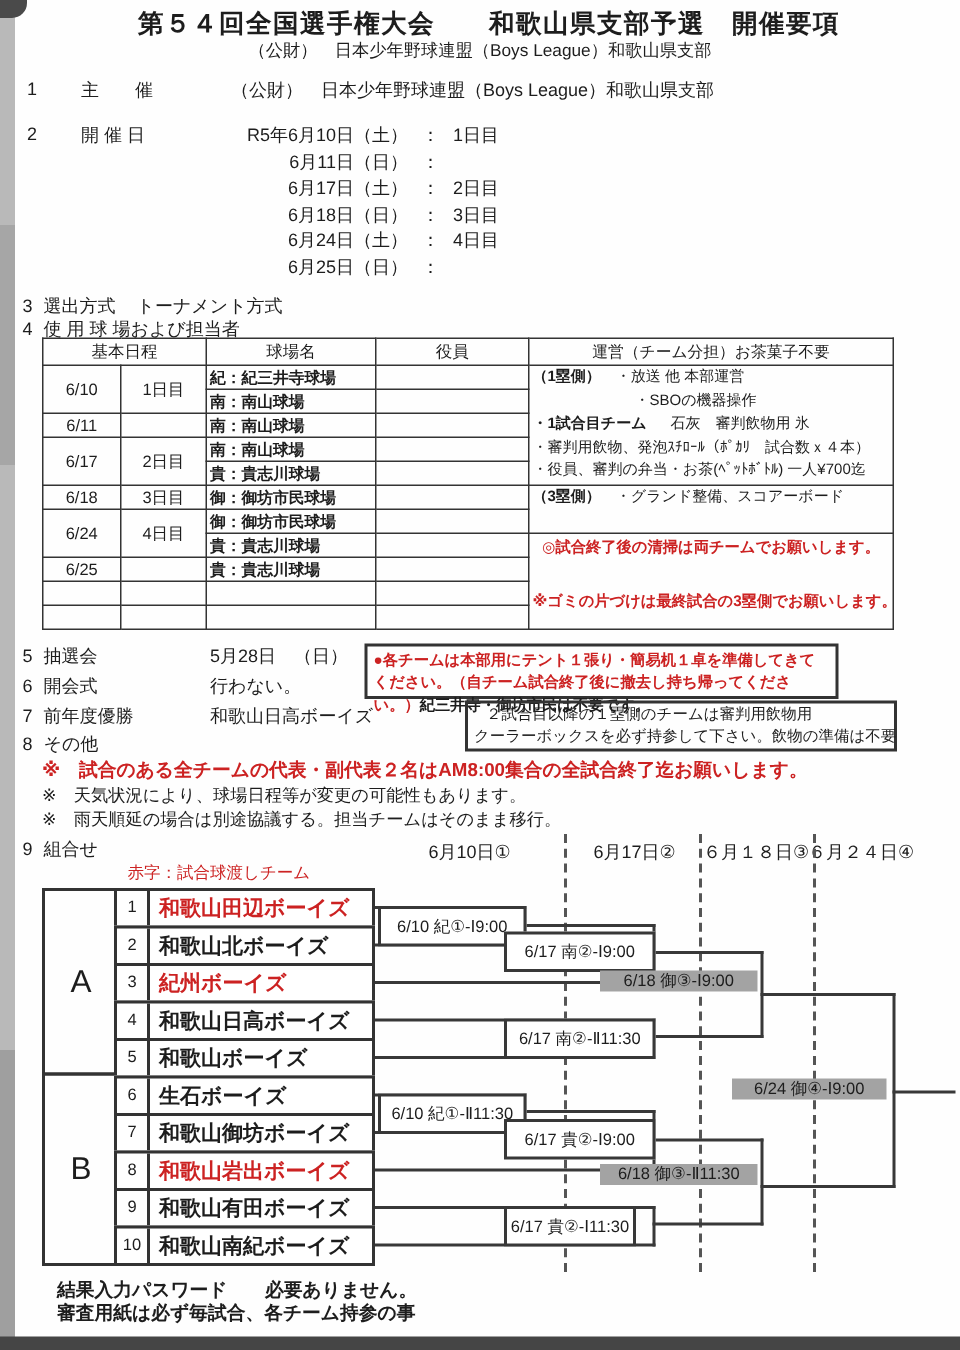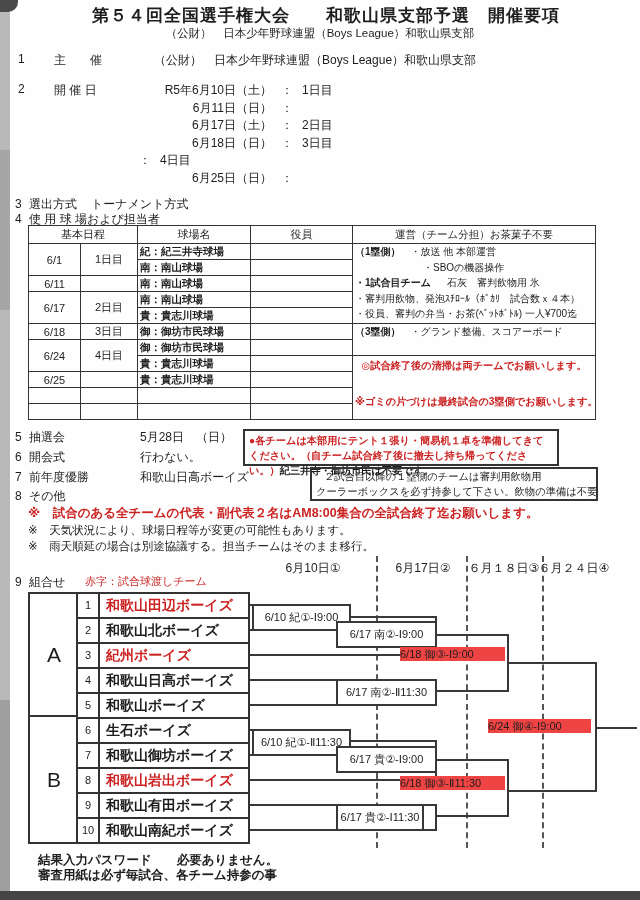--- a/index.html
+++ b/index.html
@@ -51,21 +51,21 @@
         display:flex;align-items:center;justify-content:center;font-size:21px;}
   .trow{position:absolute;left:76px;width:174px;height:27px;border:2px solid #333;box-sizing:border-box;
         display:flex;background:#fff;}
   .tnum{width:22px;border-right:2px solid #333;box-sizing:border-box;text-align:center;font-size:11px;line-height:23px;}
   .tname{flex:1;font-size:14px;font-weight:bold;line-height:23px;padding-left:6px;white-space:nowrap;overflow:hidden;}
   .hl{position:absolute;height:2px;background:#383838;}
   .vl{position:absolute;width:2px;background:#383838;}
   .dashv{position:absolute;top:556px;height:292px;width:0;border-left:2px dashed #555;}
   .mbox{position:absolute;background:#fff;border:2px solid #383838;box-sizing:border-box;
         font-size:11px;display:flex;align-items:center;justify-content:center;white-space:nowrap;}
-  .flab{position:absolute;background:#ef4444;font-size:11px;text-align:left;white-space:nowrap;height:14px;line-height:14px;}
+  .flab{position:absolute;background:#a3a3a3;font-size:11px;text-align:center;white-space:nowrap;height:14px;line-height:14px;}
   
   .foot{position:absolute;left:38px;font-size:12.5px;font-weight:bold;white-space:nowrap;}
 </style>
 </head>
 <body>
 
 <div class="page">
   <div class="edge-left"></div>
   <div class="edge-smudge1"></div>
   <div class="edge-smudge2"></div>
@@ -100,20 +100,21 @@
         <span class="dt">6月17日（土）</span>
         <span class="cl">：</span>
         <span>2日目</span>
       </div>
     <div class="dline">
         <span class="dt">6月18日（日）</span>
         <span class="cl">：</span>
         <span>3日目</span>
       </div>
     <div class="dline">
+        <span class="dt">6月24日（土）</span>
         <span class="cl">：</span>
         <span>4日目</span>
       </div>
     <div class="dline">
         <span class="dt">6月25日（日）</span>
         <span class="cl">：</span>
         <span></span>
       </div>
   </div>
 
@@ -134,21 +135,21 @@
         <col style="width:243px">
       </colgroup>
     <tbody>
         <tr class="hdr">
       <td colspan="2" class="c">基本日程</td>
       <td class="c">球場名</td>
       <td class="c">役員</td>
       <td class="c" style="font-size:10.5px;">運営（チーム分担）お茶菓子不要</td>
     </tr>
     <tr>
-      <td rowspan="2" class="c">6/1</td>
+      <td rowspan="2" class="c">6/10</td>
       <td rowspan="2" class="c">1日目</td>
       <td class="stad">紀：紀三井寺球場</td>
       <td></td>
       <td rowspan="5" class="opcell">
         <div><b>（1塁側）</b><span style="margin-left:10px;">・放送 他 本部運営</span></div>
         <div style="padding-left:68px;">・SBOの機器操作</div>
         <div><b>・1試合目チーム</b><span style="margin-left:16px;">石灰　審判飲物用 氷</span></div>
         <div>・審判用飲物、発泡ｽﾁﾛｰﾙ（ﾎﾟｶﾘ　試合数ｘ４本）</div>
         <div>・役員、審判の弁当・お茶(ﾍﾟｯﾄﾎﾞﾄﾙ) 一人¥700迄</div>
       </td>
@@ -238,21 +239,21 @@
   </div>
   <div class="coolerbox">
     <div style="padding-left:8px;">２試合目以降の１塁側のチームは審判用飲物用</div>
     <div>クーラーボックスを必ず持参して下さい。飲物の準備は不要</div>
   </div>
 
   <div class="noteR">※　試合のある全チームの代表・副代表２名はAM8:00集合の全試合終了迄お願いします。</div>
   <div class="noteB" style="top:539px;">※　雨天順延の場合は別途協議する。担当チームはそのまま移行。</div>
   <div class="noteB" style="top:523px;">※　天気状況により、球場日程等が変更の可能性もあります。</div>
 
-  <div class="row2" style="top:558px;margin-top:16px;">
+  <div class="row2" style="top:558px;">
     <span class="no2">9</span><span>組合せ</span>
   </div>
 
   <div class="rh" style="left:281px;width:64px;">6月10日①</div>
   <div class="rh" style="left:391px;width:64px;">6月17日②</div>
   <div class="rh" style="left:468px;width:72px;">６月１８日③</div>
   <div class="rh" style="left:538px;width:72px;">６月２４日④</div>
 
   <div class="legend">赤字：試合球渡しチーム</div>
 

